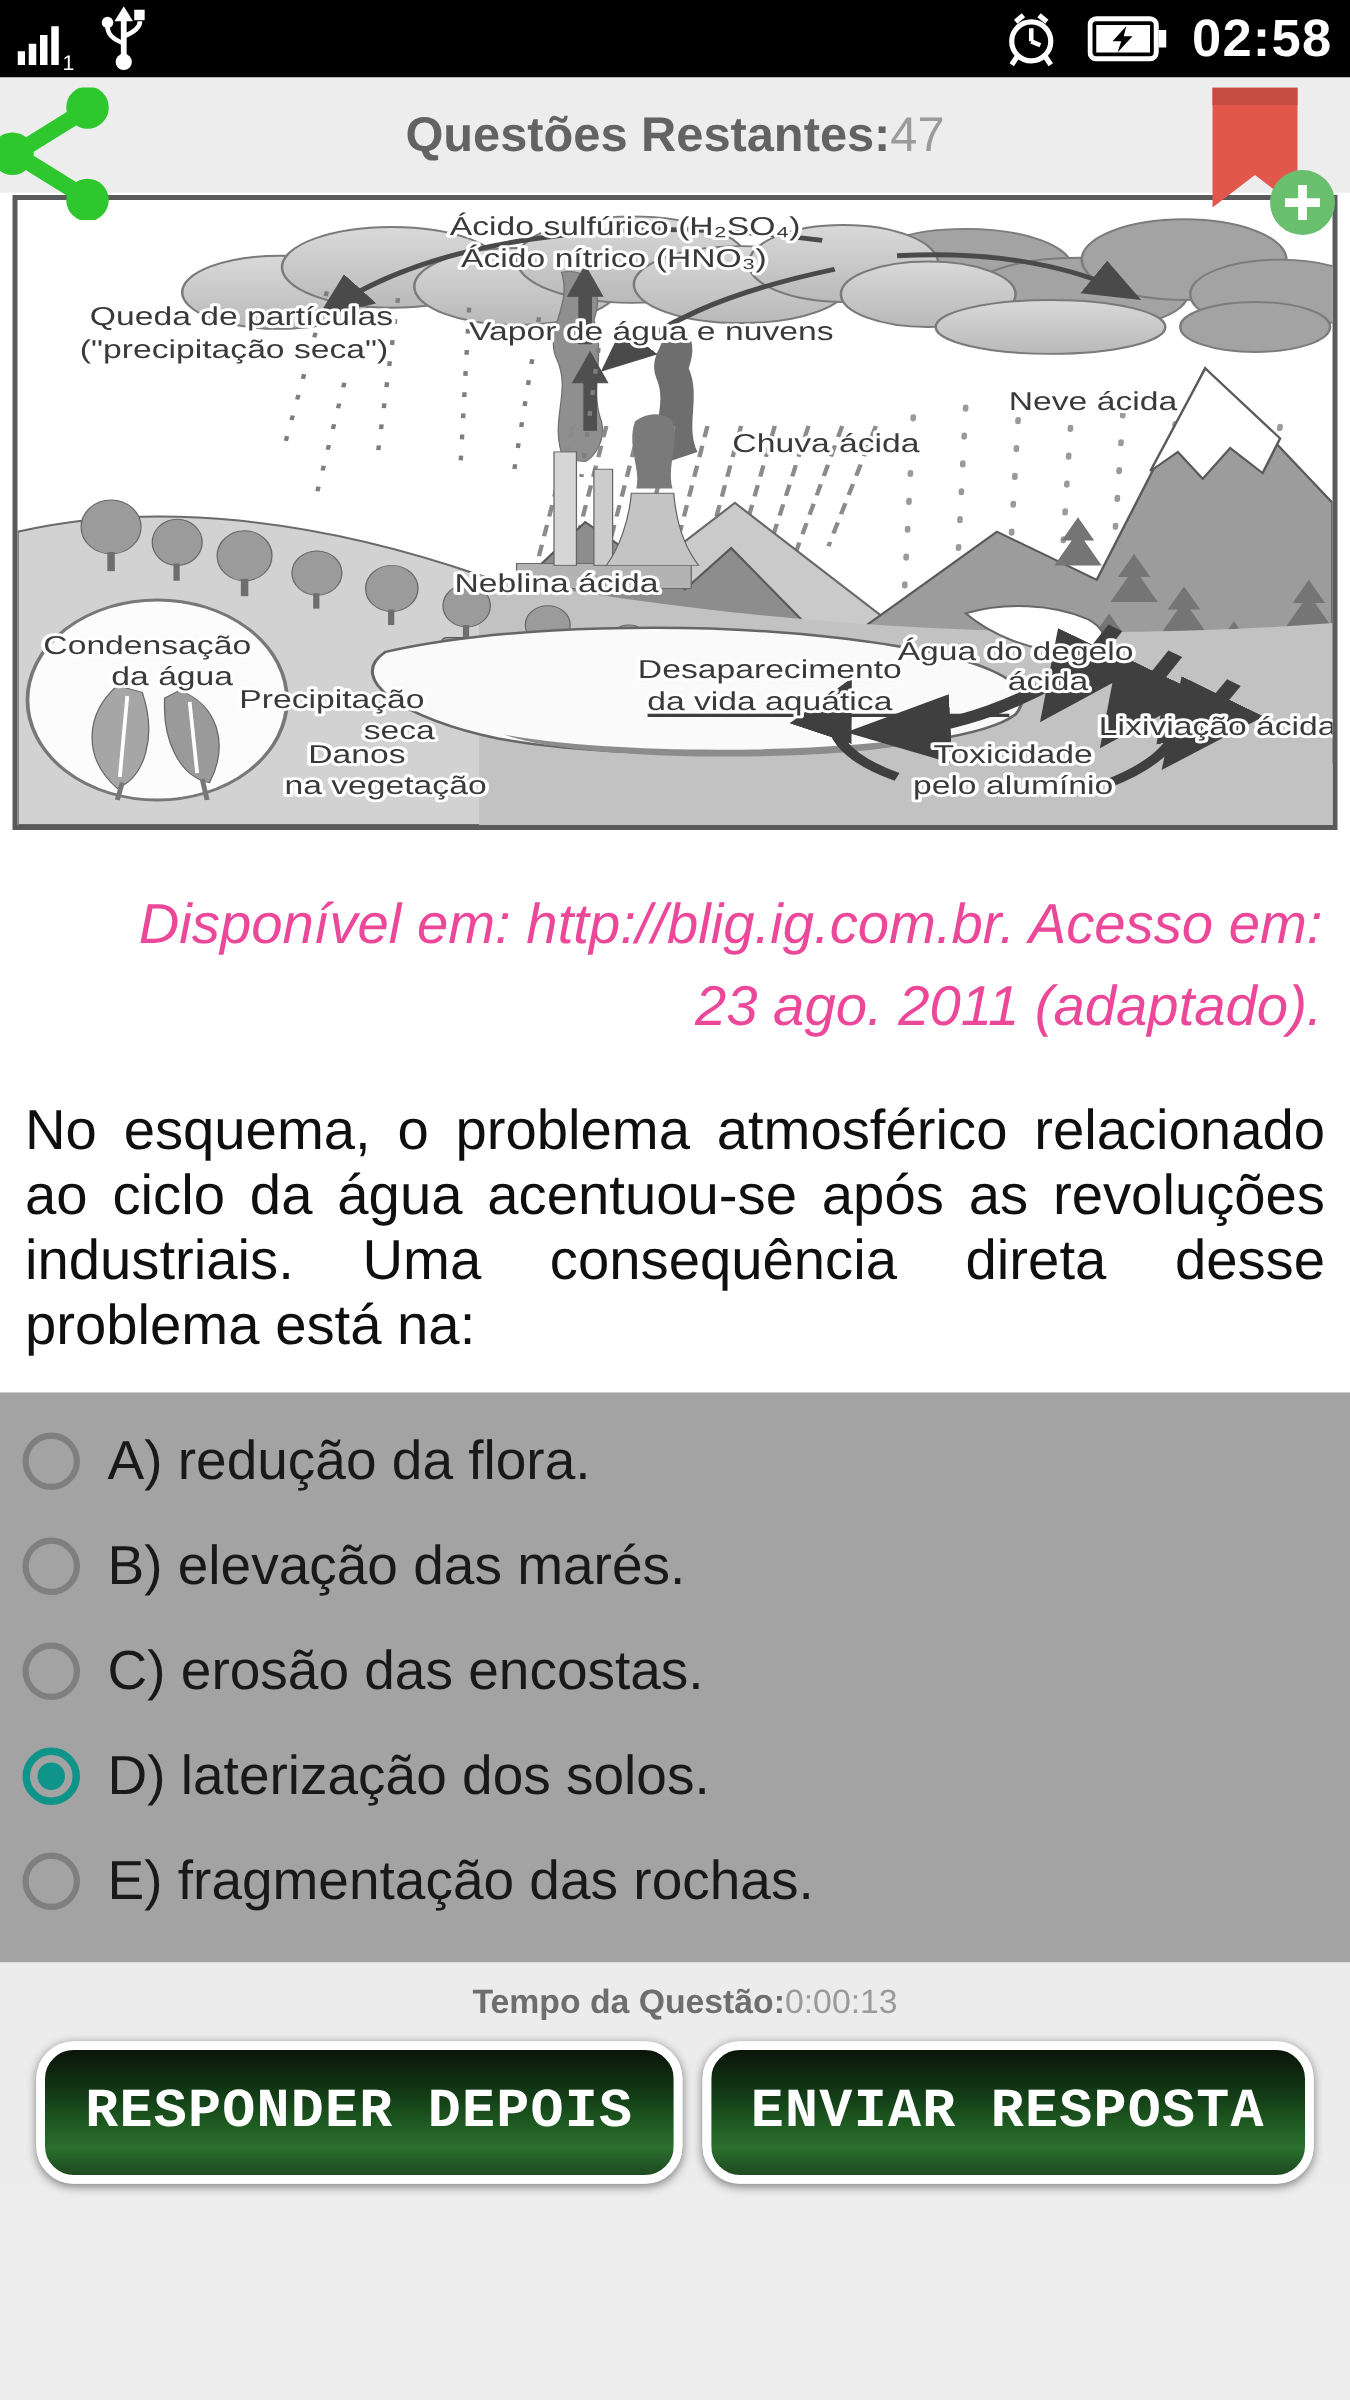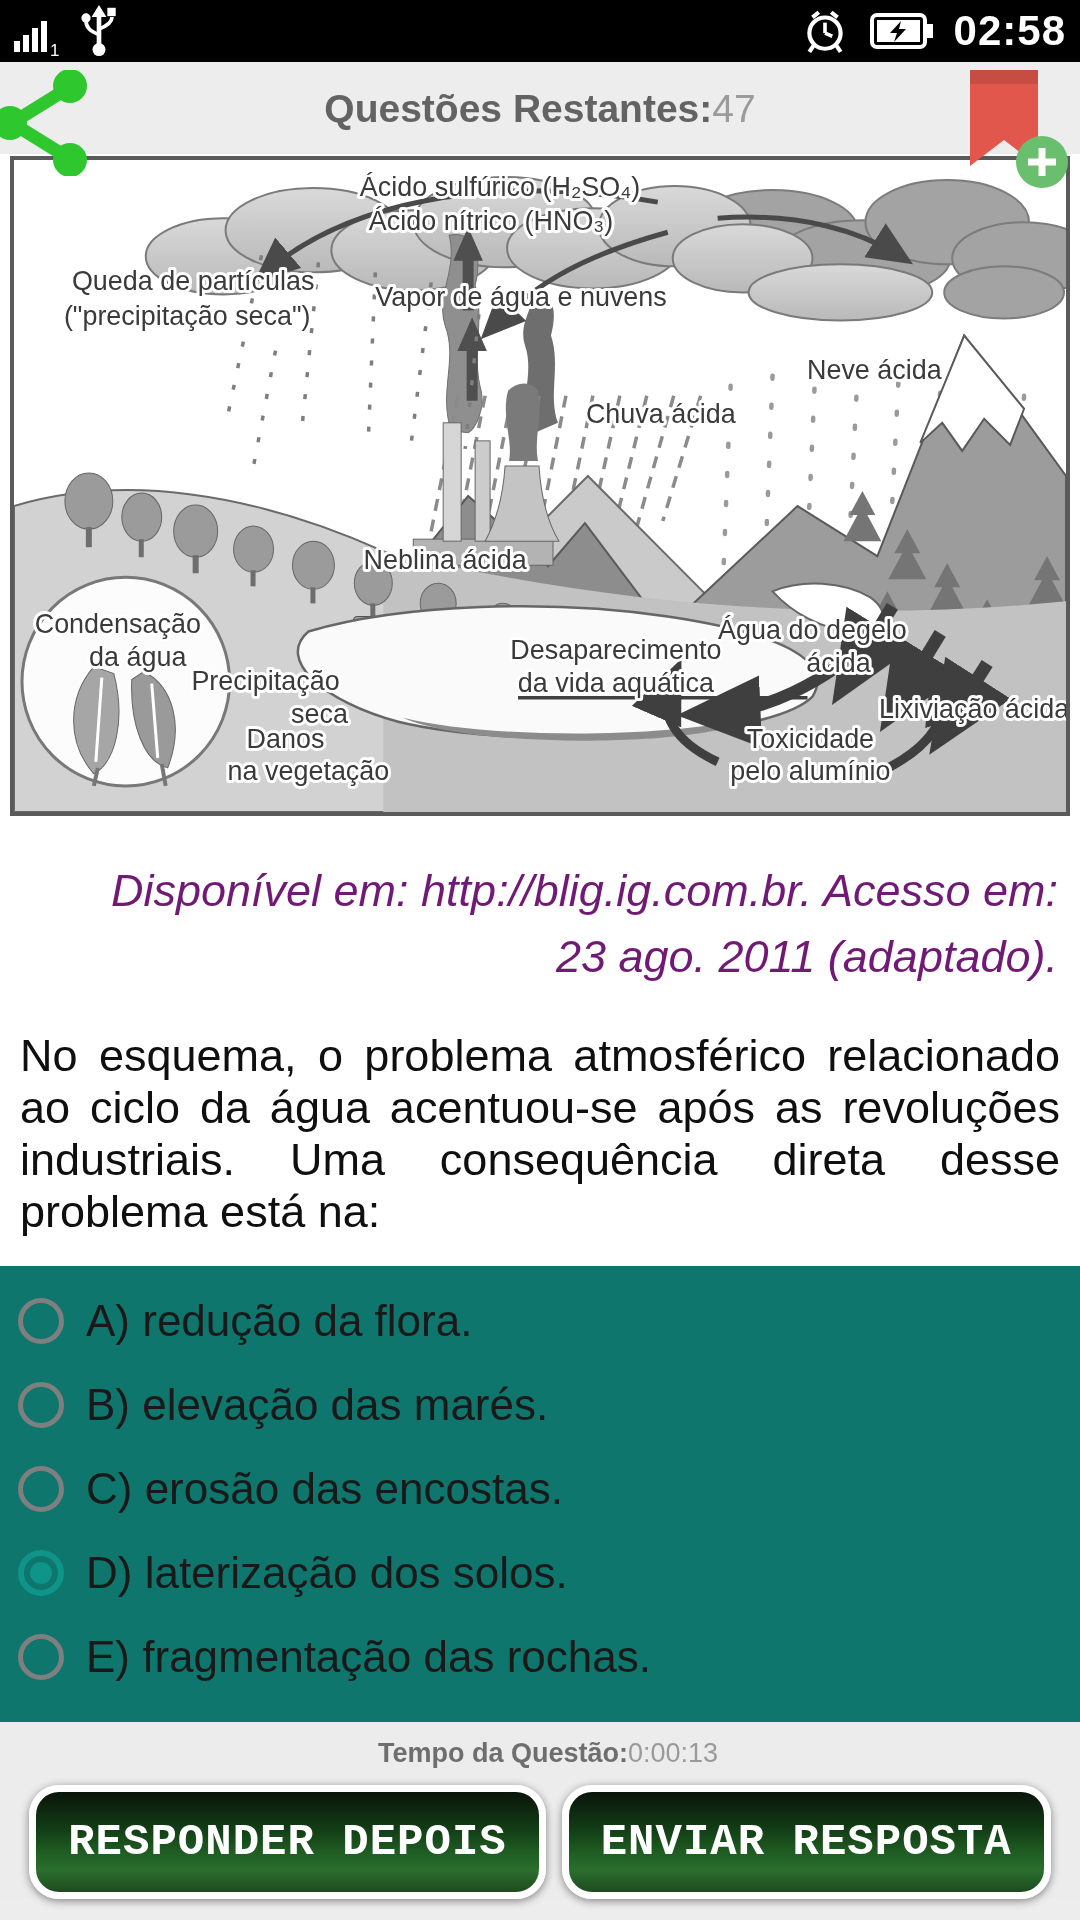--- a/index.html
+++ b/index.html
@@ -15,31 +15,31 @@
   
   .header{height:92px;background:#ededed;position:relative;display:flex;flex-direction:column;justify-content:center;align-items:center;z-index:3;}
   .hline{font-size:39px;line-height:45px;white-space:nowrap;}
   .hlabel{font-weight:700;color:#636363;}
   .hvalue{font-weight:400;color:#9b9b9b;}
   .share-wrap{position:absolute;left:-6px;top:8px;}
   .bookmark-wrap{position:absolute;right:8px;top:8px;z-index:6;}
 
   
   .main{background:#ffffff;padding:2px 0 28px 0;}
-  .figure{margin:0 10px;border:4px solid #5a5a5a;background:#fff;height:660px;}
+  .figure{margin:0 10px;border:4px solid #5a5a5a;background:#fff;height:508px;}
   .figure svg{display:block;width:100%;height:100%;}
 
   .halo{paint-order:stroke;stroke:#ffffff;stroke-width:6px;stroke-linejoin:round;fill:#3a3a3a;
         font-family:"Liberation Sans",sans-serif;font-size:27px;font-weight:500;}
 
-  .citation{margin-top:42px;padding:0 22px 0 30px;font-size:45px;line-height:66px;font-style:italic;color:#701a75;text-align:right;}
+  .citation{margin-top:42px;padding:0 22px 0 30px;font-size:45px;line-height:66px;font-style:italic;color:#ec4899;text-align:right;}
   .question{margin-top:40px;padding:0 20px;font-size:45px;line-height:52px;color:#0f0f0f;text-align:justify;}
 
   
-  .options{background:#0f766e;padding:30px 12px 6px 18px;}
+  .options{background:#a3a3a3;padding:30px 12px 6px 18px;}
   .option{display:flex;align-items:center;gap:22px;margin-bottom:34px;}
   .radio{width:46px;height:46px;flex:0 0 46px;border-radius:50%;border:5px solid #7f7f7f;position:relative;background:transparent;}
   .radio.selected{border:6px solid #0e9488;}
   .radio.selected::after{content:"";position:absolute;left:50%;top:50%;width:22px;height:22px;margin:-11px 0 0 -11px;border-radius:50%;background:#0e9488;}
   .option-label{font-size:44px;color:#191919;}
 
   
   .footer{background:#ececec;padding-top:16px;}
   .qtimer{text-align:center;font-size:27px;padding-left:16px;}
   .qtimer .hlabel{color:#6e6e6e;}

